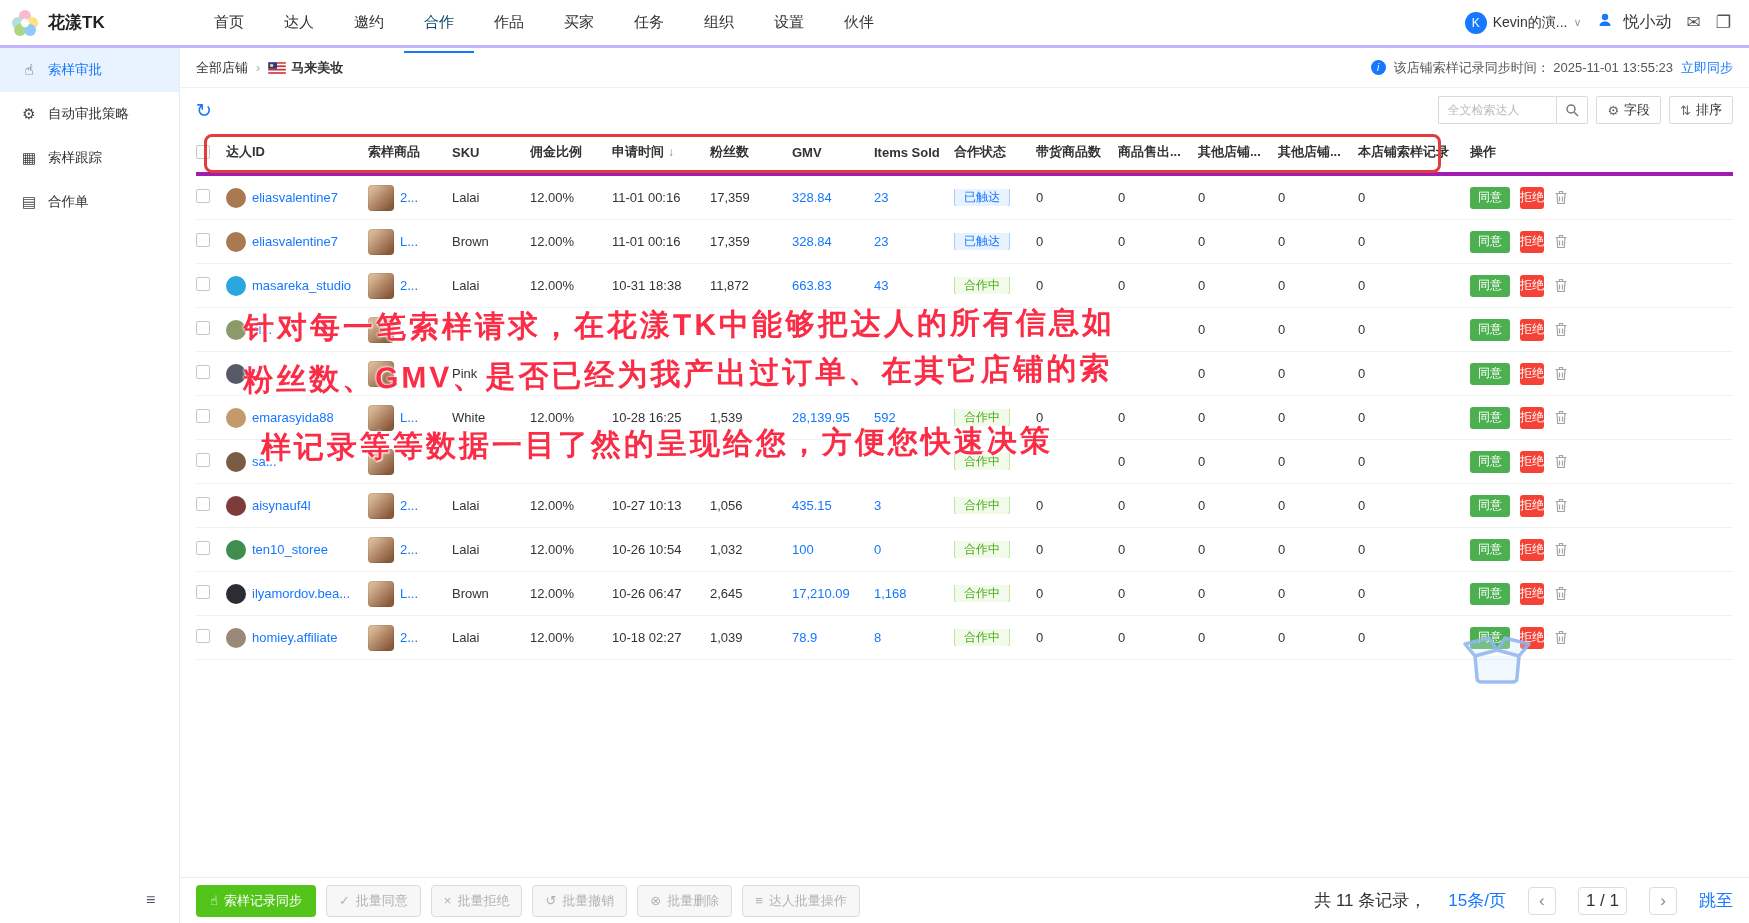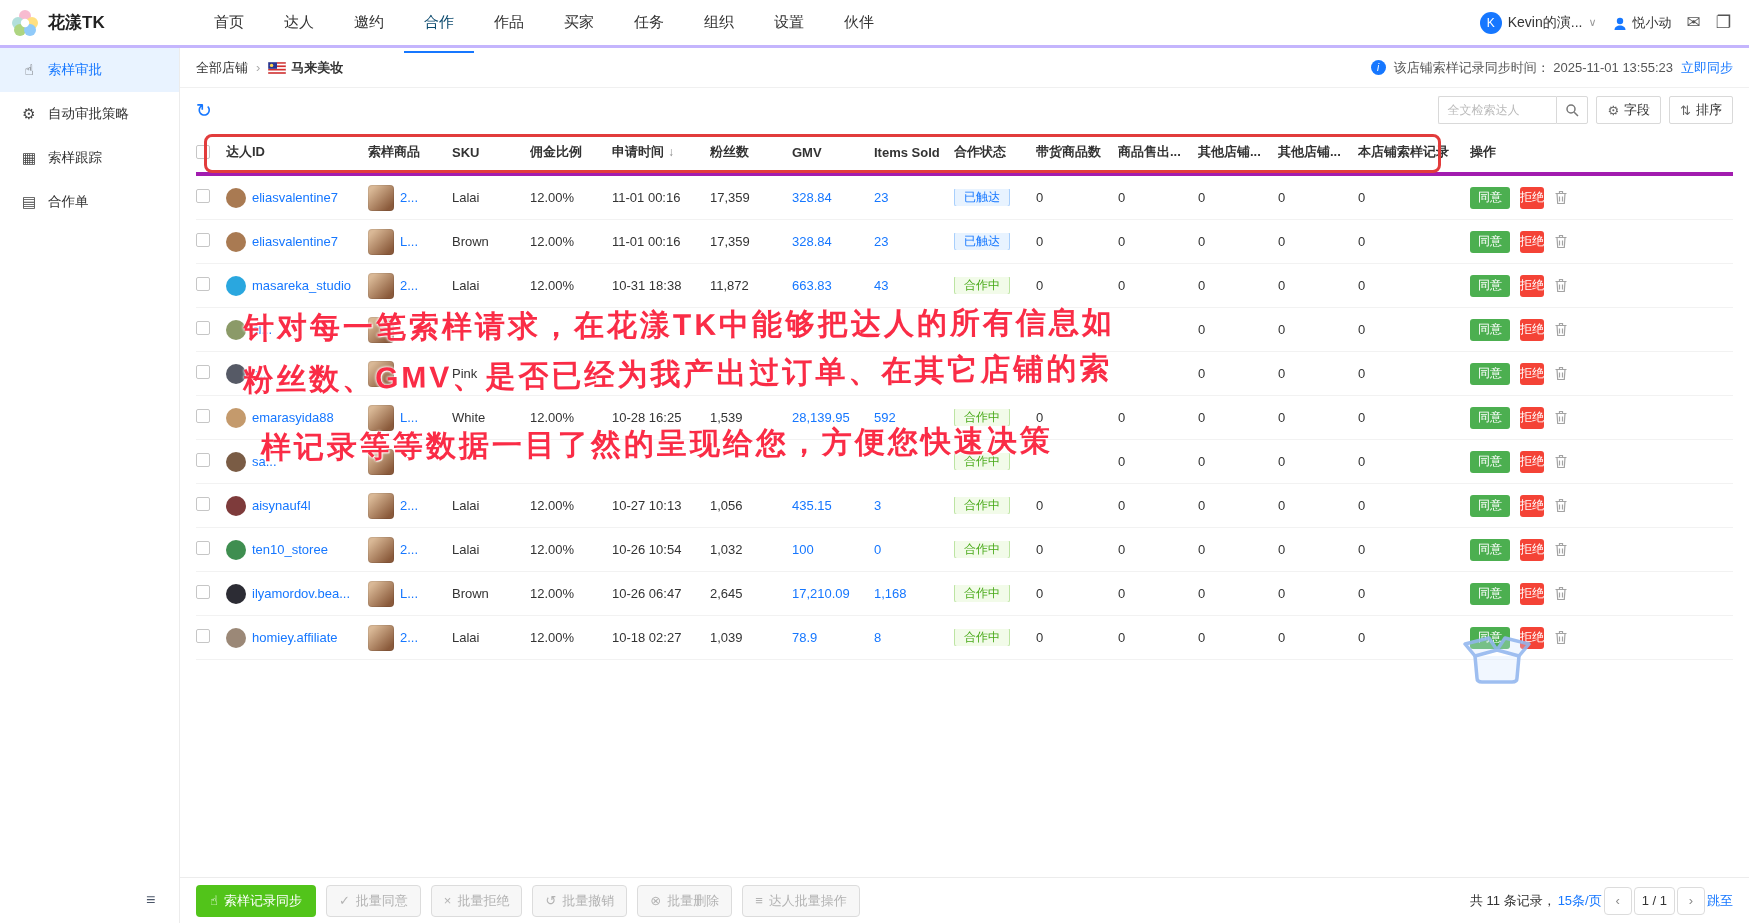--- a/index.html
+++ b/index.html
@@ -12,21 +12,21 @@
   .topbar{height:48px;display:flex;align-items:center;border-bottom:3px solid #c4b5fd;background:#fff;position:relative;z-index:2}
   .logo-area{width:180px;display:flex;align-items:center;gap:8px;padding-left:10px;flex-shrink:0;cursor:pointer}
   .logo-text{font-size:17px;font-weight:bold;color:#222}
   .top-nav{display:flex;height:60px;margin-left:14px}
   .nav-item{padding:0 20px;display:flex;align-items:center;font-size:15px;color:#333;cursor:pointer;white-space:nowrap}
   .nav-item.active{color:#0c4a6e;box-shadow:inset 0 -2px 0 #1677ff}
   .top-right{margin-left:auto;display:flex;align-items:center;gap:15px;padding-right:18px}
   .user-chip{display:flex;align-items:center;gap:6px;font-size:14px;cursor:pointer;white-space:nowrap}
   .avatar-k{width:22px;height:22px;border-radius:50%;background:#1677ff;color:#fff;font-size:12px;display:flex;align-items:center;justify-content:center;flex-shrink:0}
   .caret{color:#999;font-size:11px}
-  .assist{display:flex;align-items:flex-end;gap:5px;font-size:13px;cursor:pointer;white-space:nowrap}
+  .assist{display:flex;align-items:flex-start;gap:11px;font-size:16px;cursor:pointer;white-space:nowrap}
   .icon-btn{font-size:17px;color:#555;cursor:pointer}
 
   
   .app{display:flex;height:875px}
   .sidebar{width:180px;border-right:1px solid #ececec;position:relative;flex-shrink:0;background:#fff}
   .side-item{height:44px;display:flex;align-items:center;gap:10px;padding-left:20px;font-size:13.5px;color:#333;cursor:pointer}
   .side-item.active{background:#e9f3ff;color:#1677ff}
   .s-icon{width:18px;text-align:center;color:#444;font-size:15px}
   .collapse{position:absolute;bottom:14px;left:146px;color:#4a5568;font-size:16px;cursor:pointer}
   .main{flex:1;position:relative;display:flex;flex-direction:column;min-width:0}
@@ -71,21 +71,21 @@
   .cell-op{display:flex;align-items:center;gap:10px;overflow:visible}
   .btn-ok{height:22px;padding:0 8px;font-size:12px;border:none;border-radius:3px;background:#4caf50;color:#fff}
   .btn-no{height:22px;padding:0 0;font-size:12px;border:none;border-radius:3px;background:#f44336;color:#fff}
   .trash{display:inline-flex;align-items:center;cursor:pointer}
   .hdr-box{position:absolute;left:24px;top:2px;width:1237px;height:39px;border:3px solid #e23c3c;border-radius:8px;z-index:10;pointer-events:none}
 
   
   .footerbar{position:absolute;left:0;right:0;bottom:0;height:46px;border-top:1px solid #ececec;display:flex;align-items:center;padding:0 16px;gap:10px;background:#fff}
   .btn-sync{height:32px;background:#52c41a;color:#fff;border:none;border-radius:4px;padding:0 14px;font-size:13px;display:flex;align-items:center;gap:6px}
   .btn-dis{height:32px;background:#f7f7f7;border:1px solid #dcdcdc;color:#b3b3b3;border-radius:4px;padding:0 12px;font-size:13px;display:flex;align-items:center;gap:6px;cursor:not-allowed}
-  .f-right{margin-left:auto;display:flex;align-items:center;gap:2px;font-size:13px;white-space:nowrap}
+  .f-right{margin-left:auto;display:flex;align-items:center;gap:22px;font-size:17px;white-space:nowrap}
   .pg-box{min-width:28px;height:28px;border:1px solid #dcdcdc;border-radius:4px;display:flex;align-items:center;justify-content:center;color:#8a8a8a;padding:0 7px;background:#fff;cursor:pointer}
   .blue{color:#1677ff;cursor:pointer}
 
   
   .anno{position:absolute;font-size:30px;font-weight:bold;letter-spacing:3px;white-space:nowrap;z-index:30;pointer-events:none;
         text-shadow:0 0 3px #fff,0 0 3px #fff,1px 1px 0 rgba(255,255,255,.7)}
   .anno1{left:244px;top:305px;transform:rotate(-0.4deg)}
   .anno2{left:243px;top:354px;transform:rotate(-0.8deg)}
   .anno3{left:261px;top:424px;transform:rotate(-0.5deg)}
   .wm{position:absolute;left:1455px;top:628px;z-index:25;pointer-events:none;opacity:.9}

